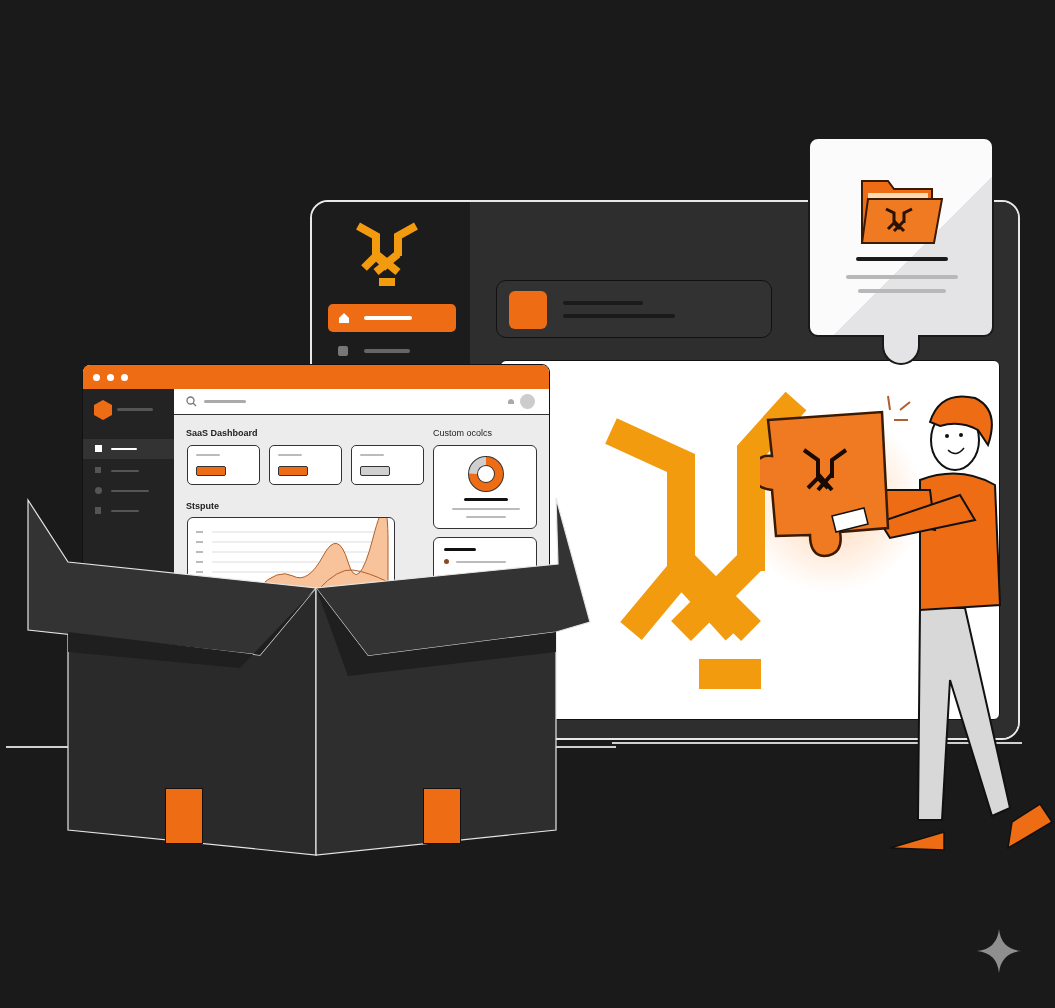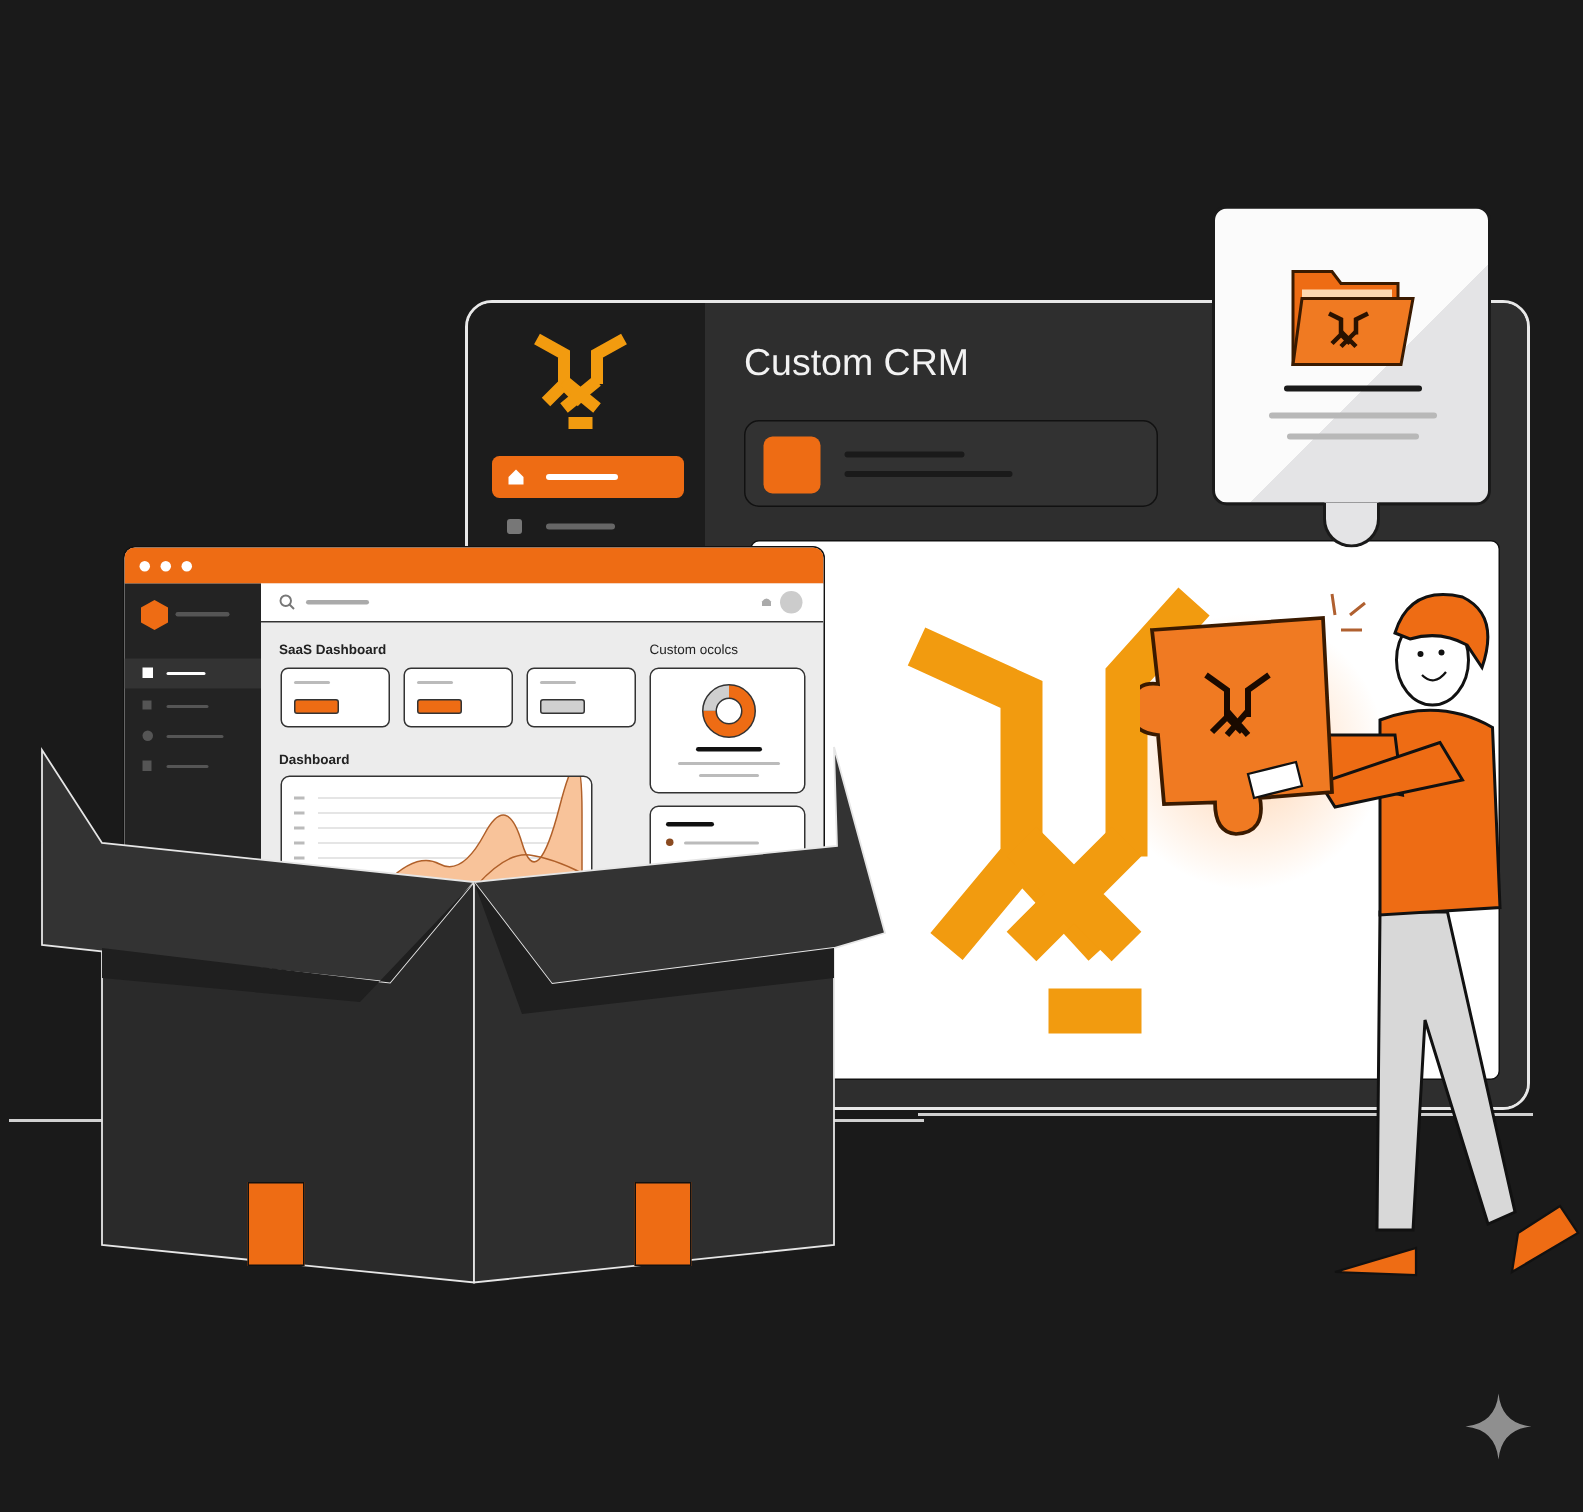--- a/index.html
+++ b/index.html
@@ -56,21 +56,20 @@
       <div class="bar" style="left:36px;top:12px;width:48px;height:4px;background:#fff;"></div>
     </div>
     <div class="abs" style="left:16px;top:140px;width:128px;height:20px;">
       <svg class="abs" style="left:10px;top:4px" width="10" height="10" viewBox="0 0 10 10">
           <rect width="10" height="10" rx="2" fill="#777"></rect>
         </svg>
       <div class="bar" style="left:36px;top:7px;width:46px;height:4px;background:#666;"></div>
     </div>
   </div>
   <div class="abs crm-main">
-    <div class="abs crm-title">Custom CRM</div>
     <div class="abs crm-card">
       <div class="abs sq"></div>
       <div class="bar" style="left:66px;top:20px;width:80px;height:4px;background:#1a1a1a;"></div>
       <div class="bar" style="left:66px;top:33px;width:112px;height:4px;background:#1a1a1a;"></div>
     </div>
   </div>
   <div class="abs crm-canvas">
     <div class="abs" style="left:230px;top:40px;width:200px;height:200px;background:radial-gradient(circle, rgba(255,160,80,0.45), rgba(255,255,255,0) 65%);"></div>
     <svg class="abs" style="left:100px;top:30px" width="220" height="300" viewBox="0 0 220 300">
       <path d="M10 40 L80 72 L80 180 L30 240 M80 180 L135 240 M195 10 L150 60 L150 180" stroke="#f29b0f" stroke-width="28" fill="none" stroke-linejoin="miter"></path>
@@ -139,21 +138,21 @@
     <div class="abs pill" style="background:#ee6c14;"></div>
   </div>
   <div class="abs mini-kpi" style="left:186px;">
     <div class="bar" style="left:8px;top:8px;width:24px;height:2px;background:#bbb;"></div>
     <div class="abs pill" style="background:#ee6c14;"></div>
   </div>
   <div class="abs mini-kpi" style="left:268px;">
     <div class="bar" style="left:8px;top:8px;width:24px;height:2px;background:#bbb;"></div>
     <div class="abs pill" style="background:#d0d0d0;"></div>
   </div>
-  <div class="abs mini-label" style="left:103px;top:136px;">Dashboard</div>
+  <div class="abs mini-label" style="left:103px;top:136px;">Stspute</div>
   <div class="abs panel" style="left:104px;top:152px;width:208px;height:120px;">
     <svg class="abs" style="left:0;top:0" width="208" height="120" viewBox="0 0 208 120">
       <g stroke="#ddd" stroke-width="1">
         <line x1="24" y1="14" x2="200" y2="14"></line>
           <line x1="24" y1="24" x2="200" y2="24"></line>
         <line x1="24" y1="34" x2="200" y2="34"></line>
           <line x1="24" y1="44" x2="200" y2="44"></line>
           <line x1="24" y1="54" x2="200" y2="54"></line>
       </g>
       <g fill="#bbb">

